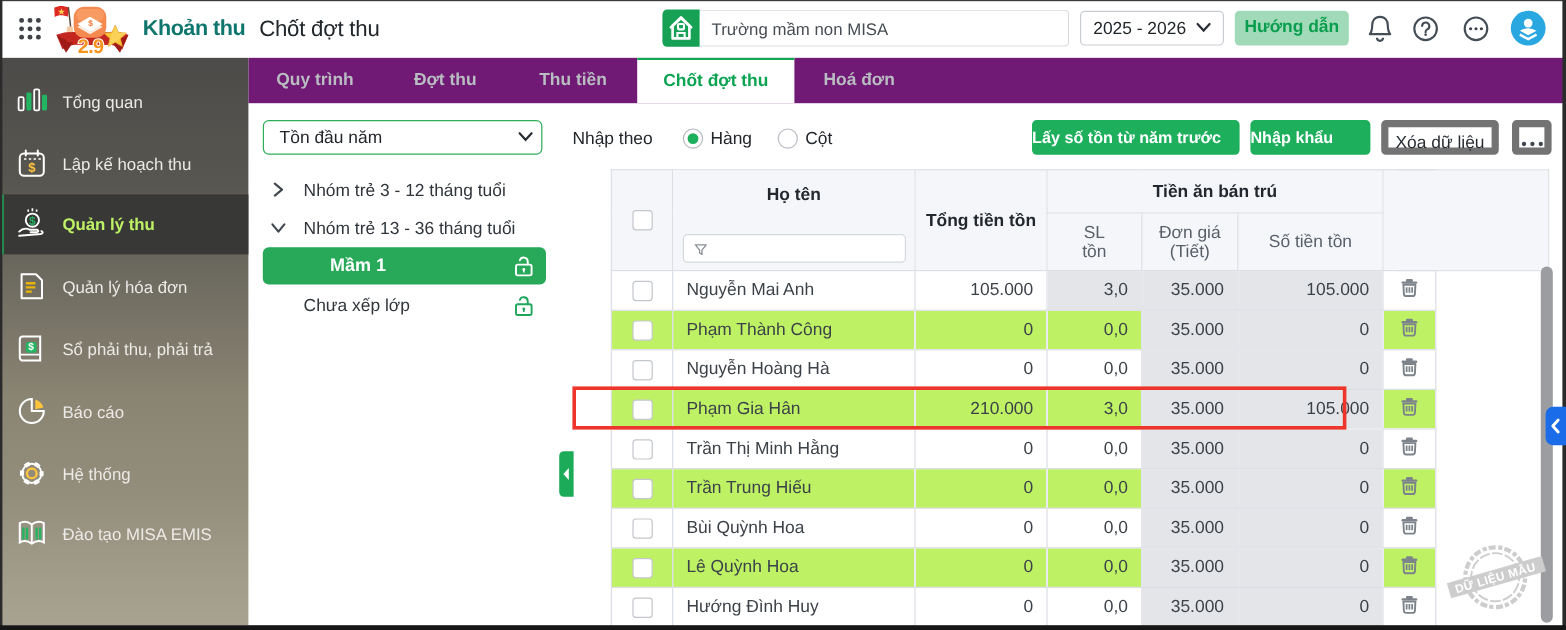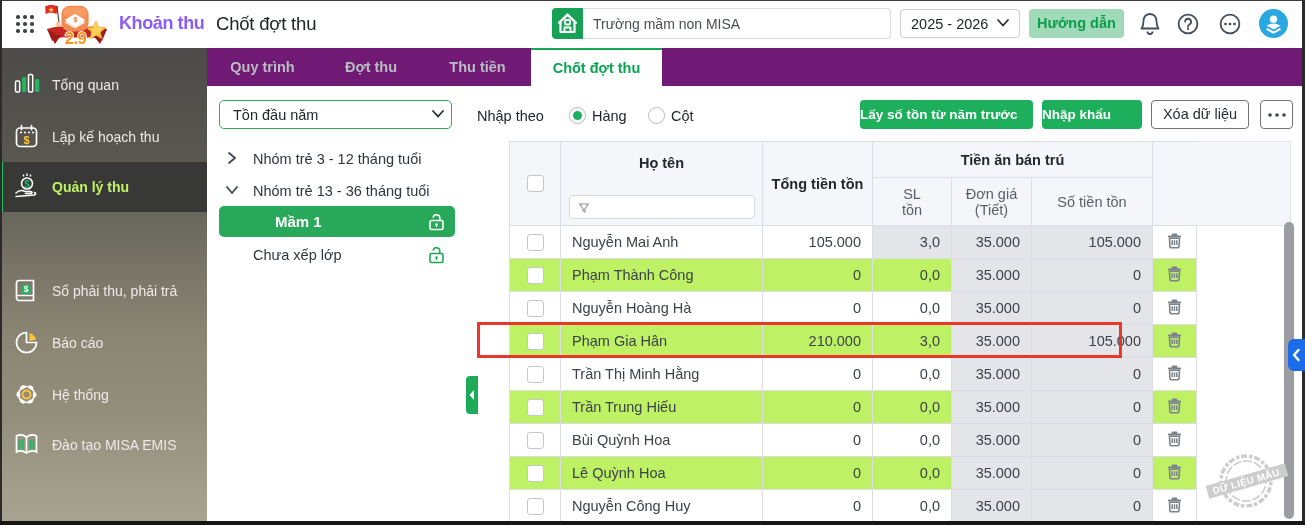--- a/index.html
+++ b/index.html
@@ -11,21 +11,21 @@
   
   #frame-top  { left:0; top:0; width:1305px; height:1px; background:#3c3c3c; z-index:60; }
   #frame-left { left:0; top:0; width:2px; height:525px; background:#2b2b2b; z-index:60; }
   #frame-right{ left:1302px; top:0; width:3px; height:525px; background:#2b2b2b; z-index:60; }
   #frame-bot  { left:0; top:521px; width:1305px; height:4px; background:#161616; z-index:60; }
 
   
   #topbar { left:0; top:0; width:1305px; height:48px; background:#fff; z-index:10; }
   #gridicon { left:16px; top:15px; width:18px; height:18px; }
   #gridicon div { position:absolute; width:3.6px; height:3.6px; border-radius:50%; background:#404348; }
-  .t1 { left:119px; top:13px; font-size:18px; font-weight:bold; color:#8b5cf6; position:absolute; letter-spacing:-0.4px; }
+  .t1 { left:119px; top:13px; font-size:18px; font-weight:bold; color:#0f766e; position:absolute; letter-spacing:-0.4px; }
   .t2 { left:216px; top:13px; font-size:18.5px; color:#21262b; position:absolute; letter-spacing:-0.2px; }
 
   #schoolbtn { left:552px; top:8px; width:31px; height:31px; background:#17a155; border-radius:4px 0 0 4px; z-index:2;}
   #schoolinput { left:583px; top:8px; width:308px; height:31px; border:1px solid #d8dade; border-left:none; border-radius:0 4px 4px 0; background:#fff; }
   #schooltext { left:593px; top:16px; font-size:14px; color:#474d54; position:absolute; }
 
   #yearbox { left:900px; top:9px; width:120px; height:29px; border:1px solid #c8ccd0; border-radius:4px; background:#fff; }
   #yeartext { left:911px; top:16px; font-size:14.5px; color:#21262b; position:absolute; }
 
   #guide { left:1029px; top:9px; width:95px; height:29px; background:#a0dab8; border-radius:4px; color:#0a9d4e; font-weight:bold; font-size:14.5px; text-align:center; line-height:29px; }
@@ -58,21 +58,21 @@
   
   #nhaptheo { left:477px; top:108px; font-size:14.5px; color:#22262a; position:absolute; z-index:5; }
   .radio { position:absolute; width:17px; height:17px; border-radius:50%; background:#fff; z-index:5; }
   #r1 { left:569px; top:107px; border:1.5px solid #b4b8bd; }
   #r1 div { position:absolute; left:2.5px; top:2.5px; width:9px; height:9px; border-radius:50%; background:#1db05c; }
   #r2 { left:648px; top:107px; border:1.5px solid #b9bdc2; }
   #lr1 { left:592px; top:108px; font-size:14.5px; color:#22262a; position:absolute; z-index:5; }
   #lr2 { left:671px; top:108px; font-size:14.5px; color:#22262a; position:absolute; z-index:5; }
 
   .gbtn { z-index:5; position:absolute; top:100px; height:29px; background:#1daf5c; color:#fff; font-weight:bold; font-size:13.5px; border-radius:4px; line-height:29px; }
-  .wbtn { z-index:5; position:absolute; top:100px; height:29px; background:#fff; border:1px solid #737373; color:#272d33; font-size:14.5px; border-radius:4px; text-align:center; line-height:27px; }
+  .wbtn { z-index:5; position:absolute; top:100px; height:29px; background:#fff; border:6px solid #737373; color:#272d33; font-size:14.5px; border-radius:4px; text-align:center; line-height:27px; }
 
   
   #tablewrap { left:478px; top:141px; position:absolute; z-index:4; }
   table { border-collapse:collapse; table-layout:fixed;margin-left:31px; }
   th, td { border:1px solid #dcdee5; font-size:14.5px; color:#3c4248; padding:0; overflow:hidden; white-space:nowrap; }
   thead th { background:#f4f6f9; }
   .hmain { font-weight:bold; color:#23282e; font-size:14.5px; }
   .hsub  { font-weight:normal; color:#585f68; font-size:14.5px; }
   td.name { text-align:left; padding-left:11px; }
   td.num  { text-align:right; padding-right:11px; }
@@ -194,20 +194,27 @@
   <div class="mi active" style="top:114px">
     <svg class="ic" viewBox="0 0 27 27">
       <circle cx="14" cy="10.5" r="5.5" fill="none" stroke="#fff" stroke-width="1.6"></circle>
       <text x="14" y="14.5" font-size="10" font-weight="bold" fill="#24b563" text-anchor="middle" font-family="Liberation Sans">$</text>
       <path d="M10.5 3.5 v-2 M14 3 v-2.5 M17.5 3.5 v-2" stroke="#fff" stroke-width="1.4"></path>
       <path d="M3 20 C6 17 9 17 12 18.5 L18 18.5 Q20 19.5 18 20.5 L12.5 20.5" fill="none" stroke="#fff" stroke-width="1.6" stroke-linecap="round"></path>
       <path d="M3 23.5 L21 22 Q24 21 21.5 19.5" fill="none" stroke="#fff" stroke-width="1.6" stroke-linecap="round"></path>
     </svg>
     <div class="lb">Quản lý thu</div>
   </div>
+  <div class="mi" style="top:166px">
+    <svg class="ic" viewBox="0 0 27 27">
+        <path d="M5 3.5 h12 l5 5 v15 h-17 Z" fill="none" stroke="#fff" stroke-width="1.7" stroke-linejoin="round"></path>
+        <path d="M8.5 11 h8 M8.5 14.5 h8 M8.5 18 h5" stroke="#eab308" stroke-width="2"></path>
+      </svg>
+    <div class="lb">Quản lý hóa đơn</div>
+  </div>
   <div class="mi" style="top:218px">
     <svg class="ic" viewBox="0 0 27 27">
         <path d="M6 3.5 h14.5 v20 h-14.5 a2.5 2.5 0 0 1 -2.5 -2.5 v-15 a2.5 2.5 0 0 1 2.5 -2.5 Z" fill="none" stroke="#fff" stroke-width="1.7"></path>
         <path d="M4 18.5 h16" stroke="#fff" stroke-width="1.4"></path>
         <rect x="8.5" y="8" width="9" height="9" rx="2" fill="#24b563"></rect>
         <text x="13" y="15" font-size="8.5" font-weight="bold" fill="#fff" text-anchor="middle" font-family="Liberation Sans">$</text>
       </svg>
     <div class="lb">Sổ phải thu, phải trả</div>
   </div>
   <div class="mi" style="top:270px">
@@ -235,20 +242,21 @@
       </svg>
     <div class="lb">Đào tạo MISA EMIS</div>
   </div>
 </div>
 
 <div id="tabbar" class="abs">
   <div class="tab" style="left:0px; width:111px;">Quy trình</div>
   <div class="tab" style="left:111px; width:106px;">Đợt thu</div>
   <div class="tab" style="left:217px; width:107px;">Thu tiền</div>
   <div class="tab" id="tab4">Chốt đợt thu</div>
+  <div class="tab" style="left:448px; width:122px;">Hoá đơn</div>
 </div>
 
 <div id="content" class="abs"></div>
 <div class="abs" id="hdrext" style="left:1165px;top:141px;width:126px;height:85px;background:#f4f6f9;border:1px solid #e2e4e8;border-left:none;z-index:4;"></div>
 
 <div id="dd" class="abs"></div>
 <div id="ddtext">Tồn đầu năm</div>
 <svg class="abs" style="left:431px;top:109px;z-index:6" width="14" height="10" viewBox="0 0 14 10">
     <path d="M2 2 L7 7.5 L12 2" fill="none" stroke="#2a2f35" stroke-width="1.8" stroke-linecap="round"></path>
   </svg>
@@ -456,21 +464,21 @@
               <rect x="5.6" y="1.6" width="5.8" height="2.6" rx="1.2" fill="#7d838a"></rect>
               <rect x="1.9" y="3.5" width="13.2" height="2" rx="1" fill="#7d838a"></rect>
               <path d="M3.5 6.3 h10 l-0.4 7.6 a1.9 1.9 0 0 1 -1.9 1.8 h-5.4 a1.9 1.9 0 0 1 -1.9 -1.8 Z" fill="none" stroke="#7d838a" stroke-width="1.6" stroke-linejoin="round"></path>
               <path d="M6.2 8.3 v4.6 M8.5 8.3 v4.6 M10.8 8.3 v4.6" stroke="#7d838a" stroke-width="1.5"></path>
             </svg></td>
     </tr>
     <tr style="height:33px">
       <td style="text-align:center">
             <div style="width:17px;height:17px;border:1.5px solid #c3c7cb;border-radius:3px;background:#fff;margin:0 auto;"></div>
           </td>
-      <td class="name">Nguyễn Công Huy</td>
+      <td class="name">Hướng Đình Huy</td>
       <td class="num">0</td>
       <td class="num">0,0</td>
       <td class="num gray">35.000</td>
       <td class="num gray">0</td>
       <td class="trash"><svg width="17" height="18" viewBox="0 0 17 18">
               <rect x="5.6" y="1.6" width="5.8" height="2.6" rx="1.2" fill="#7d838a"></rect>
               <rect x="1.9" y="3.5" width="13.2" height="2" rx="1" fill="#7d838a"></rect>
               <path d="M3.5 6.3 h10 l-0.4 7.6 a1.9 1.9 0 0 1 -1.9 1.8 h-5.4 a1.9 1.9 0 0 1 -1.9 -1.8 Z" fill="none" stroke="#7d838a" stroke-width="1.6" stroke-linejoin="round"></path>
               <path d="M6.2 8.3 v4.6 M8.5 8.3 v4.6 M10.8 8.3 v4.6" stroke="#7d838a" stroke-width="1.5"></path>
             </svg></td>

